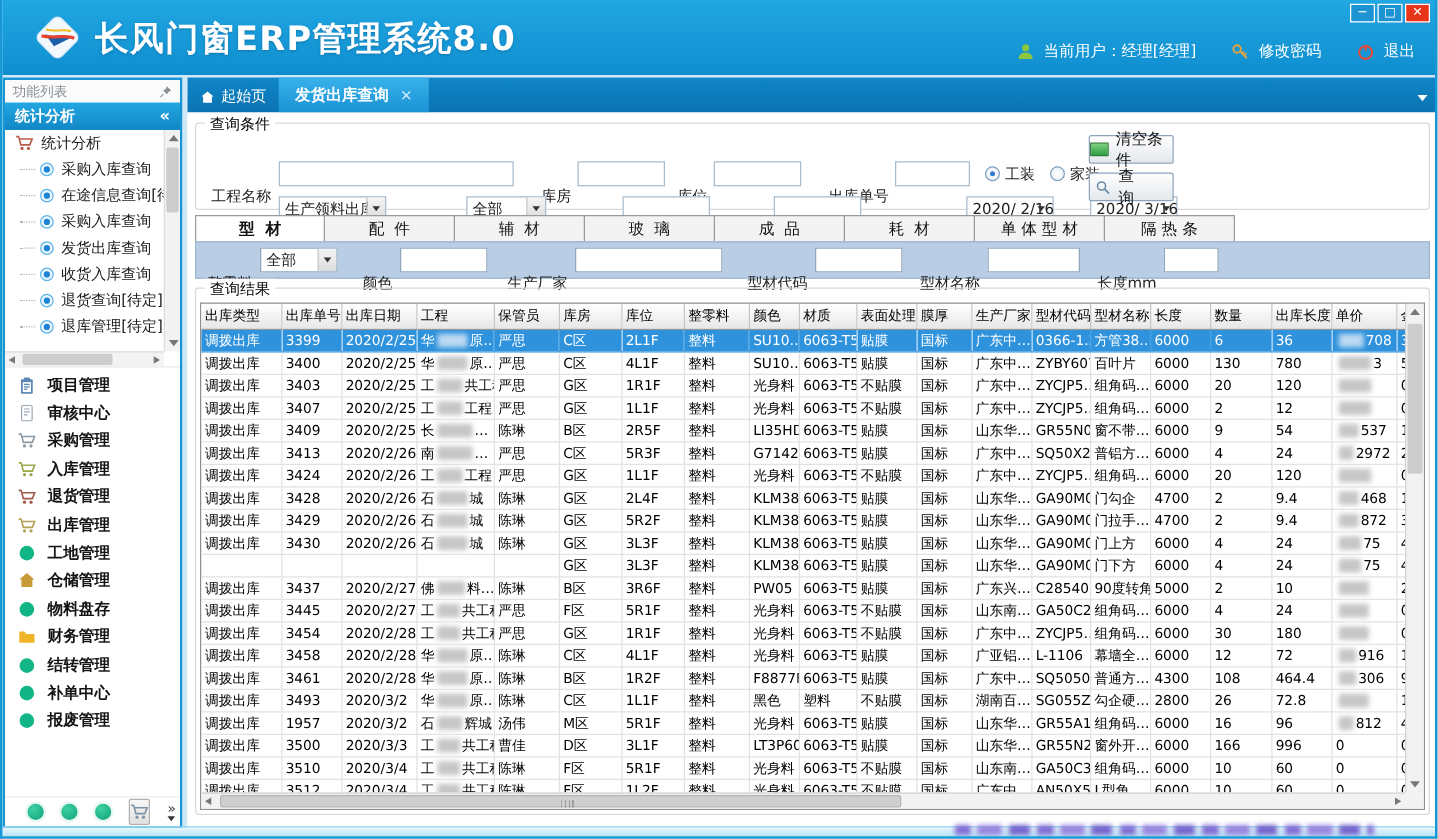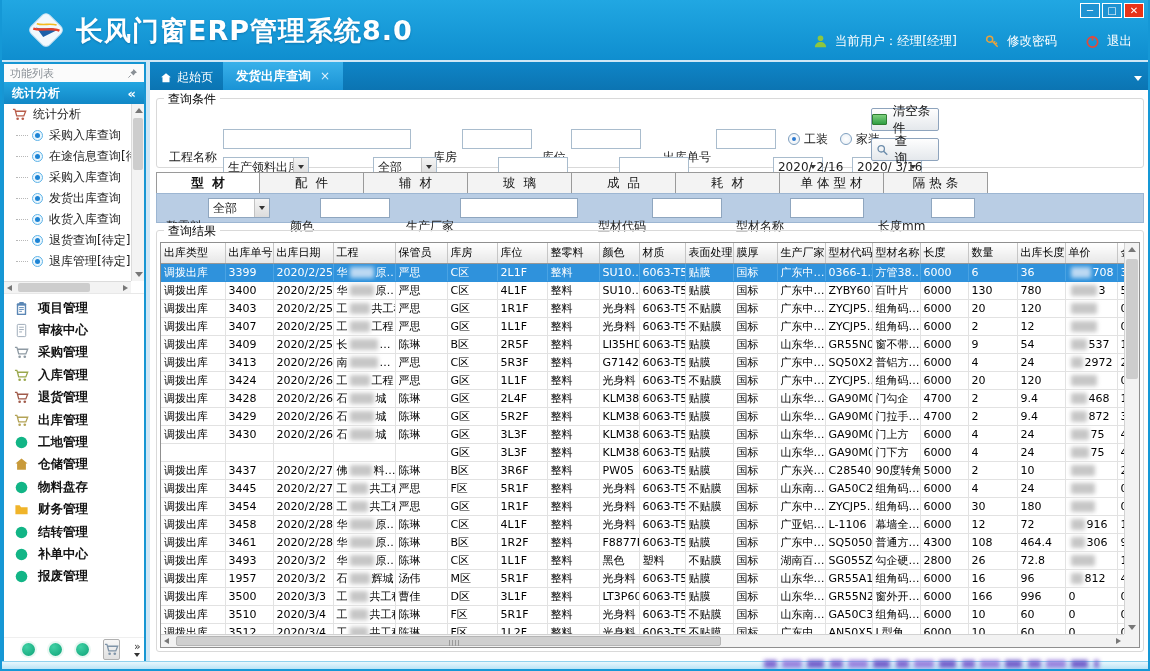--- a/index.html
+++ b/index.html
@@ -396,21 +396,21 @@
               </span></span>
           <span class="lbl" style="margin-left:10px;">出库审核</span>
           <span class="combo" style="width:64px;margin-left:6px;"><span>全部</span><span class="dbtn">
                 <i></i>
               </span></span>
           <span class="lbl" style="margin-left:8px;">成品类型</span>
           <input class="inp" style="width: 70px; margin-left: 5px;">
           <span class="lbl" style="margin-left:10px;">保管员</span>
           <input class="inp" style="width: 70px; margin-left: 5px;">
           <span class="lbl" style="margin-left:10px;font-weight:bold;">出库日期 从:</span>
-          <span class="combo" style="width:50px;margin-left:5px;"><span>2020/ 2/16</span><span class="dbtn" style="background:none;border:none;">
+          <span class="combo" style="width:70px;margin-left:5px;"><span>2020/ 2/16</span><span class="dbtn" style="background:none;border:none;">
                 <i></i>
               </span></span>
           <span class="lbl" style="margin-left:8px;">到:</span>
           <span class="combo" style="width:70px;margin-left:5px;"><span>2020/ 3/16</span><span class="dbtn" style="background:none;border:none;">
                 <i></i>
               </span></span>
         </div>
         <div class="btn btn-clear">
           <span class="clear-ic"></span>
           <span>清空条件</span>

